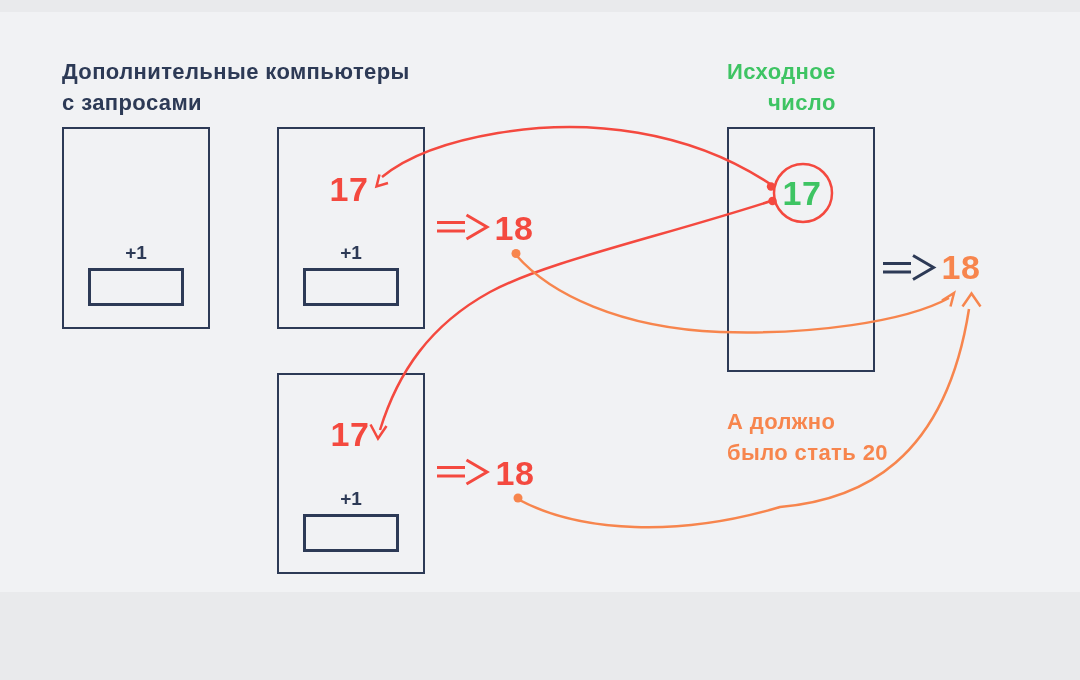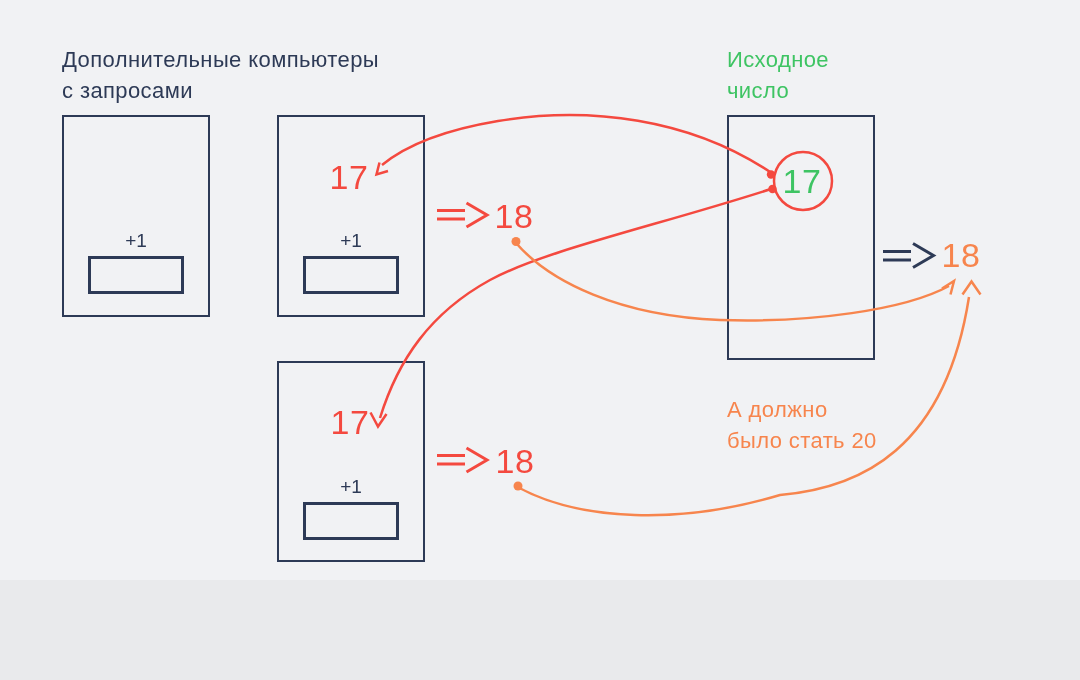--- a/index.html
+++ b/index.html
@@ -5,23 +5,24 @@
   html, body {
     margin: 0;
     padding: 0;
     background: #e9eaec;
     font-family: "Liberation Sans", sans-serif;
   }
   .stage {
     position: relative;
     width: 1080px;
     height: 580px;
-    margin: 0 auto;
+    margin: 12px auto;
     background: var(--background, #f1f2f4);
     overflow: hidden;
+    font-weight: bold;
   }
   .note {
     position: absolute;
     white-space: pre-line;
     font-size: 22px;
     line-height: 31px;
     letter-spacing: 0.4px;
   }
   .navy   { color: var(--outline-navy); }
   .red    { color: var(--accent-red); }
@@ -68,21 +69,21 @@
   .f-red    { fill: var(--accent-red);    stroke: none; }
   .f-orange { fill: var(--accent-orange); stroke: none; }
 </style>
 </head>
 <body>
 
 <div class="stage">
 
   <div class="note navy" style="left:62px; top:44px;">Дополнительные компьютеры
 с запросами</div>
-  <div class="note green" style="left:727px; top:44px;">Исходное
+  <div class="note green" style="left:727px; top:44px;text-align:right;">Исходное
 число</div>
   <div class="note orange" style="left:727px; top:394px;">А должно
 было стать 20</div>
 
   <div class="computer" style="left:62px; top:115px; width:148px; height:202px;">
     <div class="inc">+1</div>
     <div class="slot"></div>
   </div>
 
   <div class="computer" style="left:277px; top:115px; width:148px; height:202px;">

